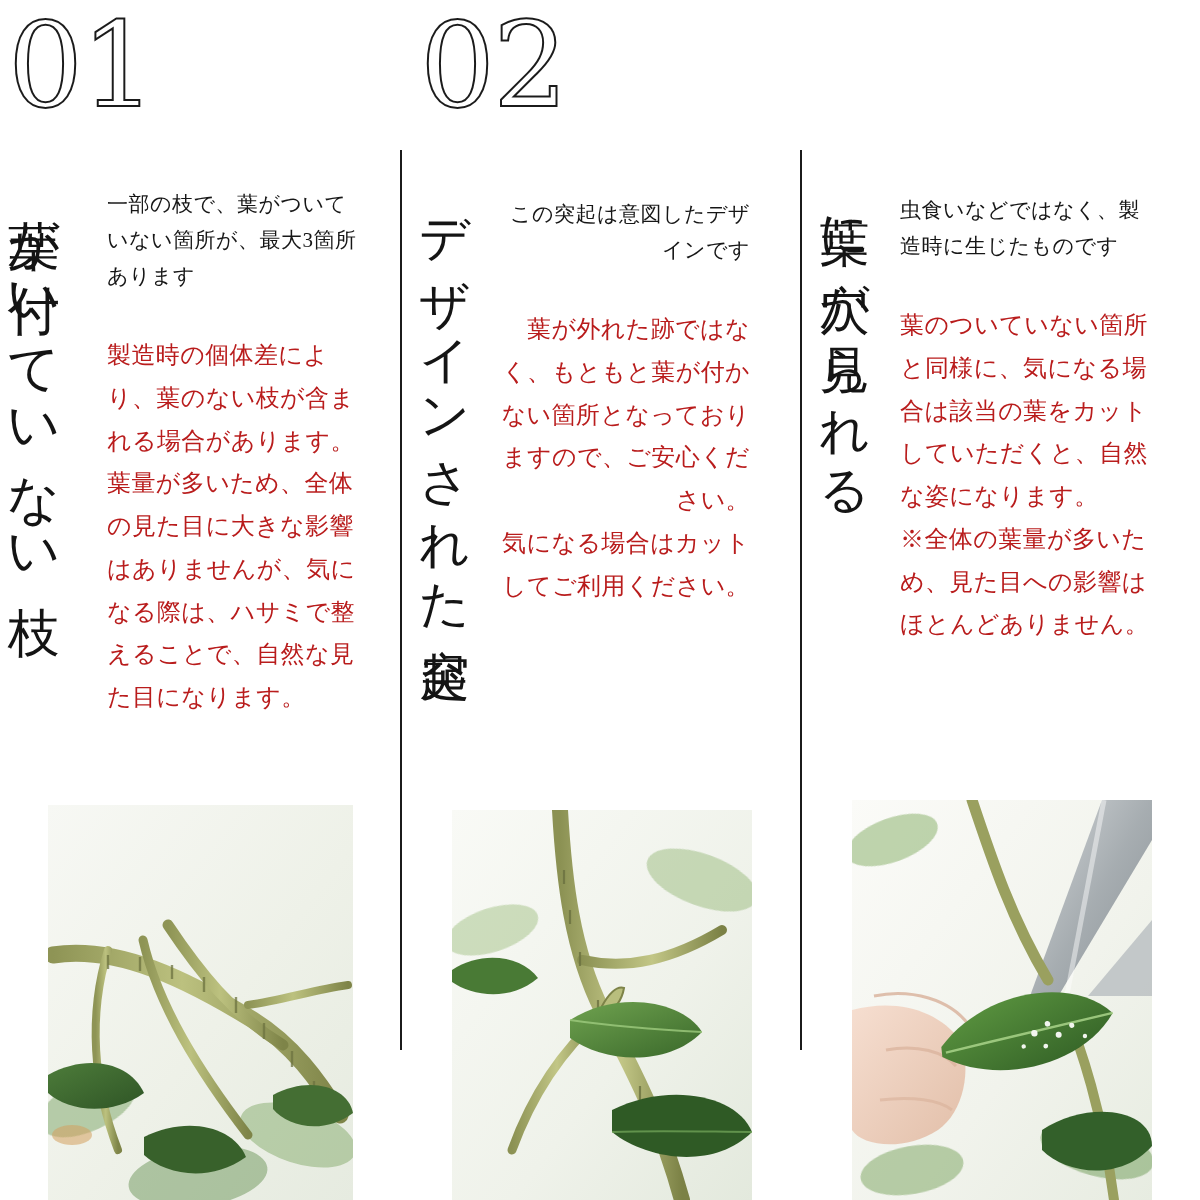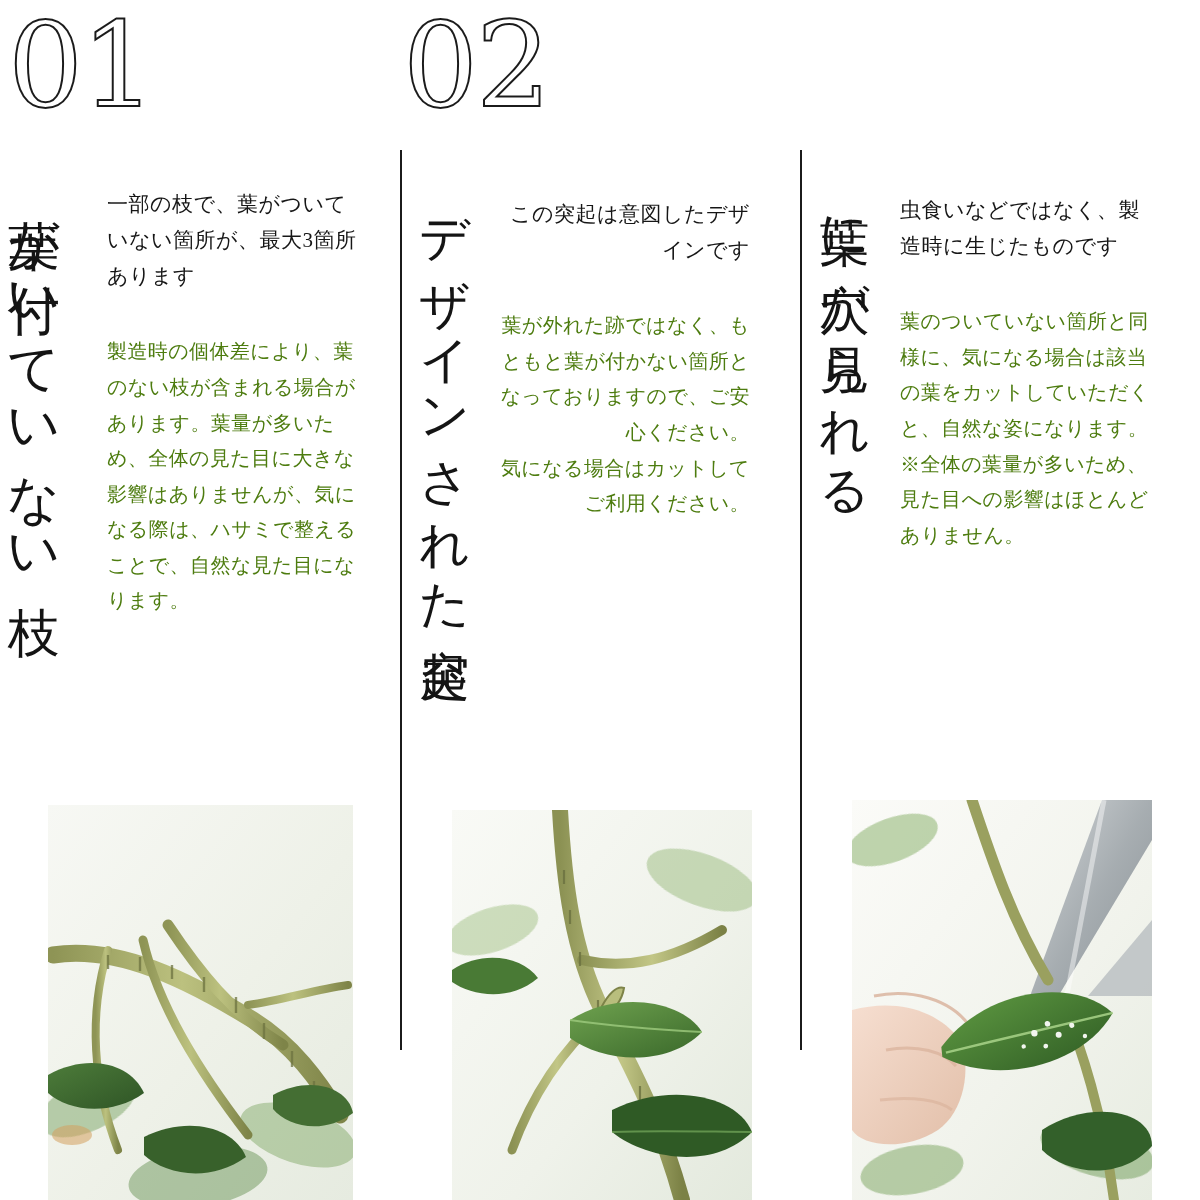--- a/index.html
+++ b/index.html
@@ -47,21 +47,21 @@
     font-family: "DejaVu Serif", "Liberation Serif", serif;
     font-size: 118px;
     line-height: 1;
     letter-spacing: -2px;
     font-weight: 400;
     color: transparent;
     -webkit-text-stroke: 2px #1b1b1b;
     text-shadow: none;
     user-select: none;
   }
-  .panel:nth-child(2) .num { left: 3px; }
+  .panel:nth-child(2) .num { left: 20px; }
   .panel:nth-child(3) .num { left: 20px; }
 
   
   .vtitle {
     position: absolute;
     top: 178px;
     left: 6px;
     writing-mode: vertical-rl;
     text-orientation: upright;
     font-family: "DejaVu Serif", "Liberation Serif", serif;
@@ -88,24 +88,24 @@
 
   .lead {
     font-size: 21px;
     line-height: 1.72;
     letter-spacing: 0.5px;
     color: #161616;
     margin-bottom: 40px;
   }
 
   .detail {
-    font-size: 20px;
+    font-size: 24px;
     line-height: 1.78;
     letter-spacing: 0.4px;
-    color: #4d7c0f;
+    color: #b91c1c;
   }
   .detail p { margin: 0; }
 
   
   .photo {
     position: absolute;
     bottom: 0;
     left: 48px;
     width: 305px;
     height: 395px;

